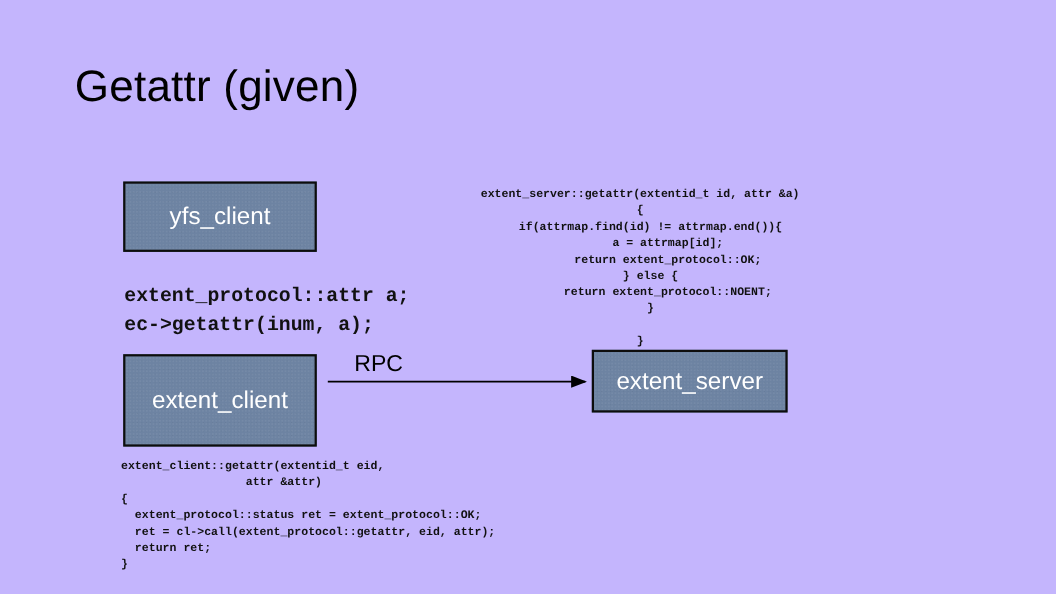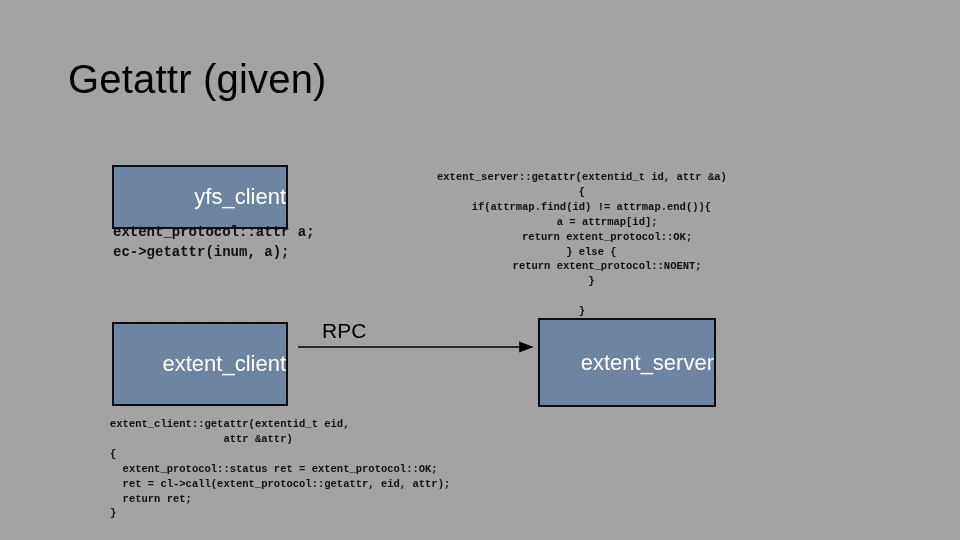--- a/index.html
+++ b/index.html
@@ -8,21 +8,21 @@
     padding: 0;
     background: #ffffff;
   }
   body {
     font-family: "Liberation Sans", sans-serif;
   }
   #slide {
     position: relative;
     width: 960px;
     height: 540px;
-    background: #a3a3a3;
+    background: #c4b5fd;
     overflow: hidden;
     text-decoration: underline;
   }
 
   
   #slide-title {
     position: absolute;
     left: 68px;
     top: 57px;
     font-family: "Liberation Sans", sans-serif;
@@ -39,34 +39,34 @@
     box-sizing: border-box;
     border: 2px solid #0d0d0d;
     background-color: #6d83a2;
     background-image:
       radial-gradient(rgba(255,255,255,0.055) 0.6px, transparent 0.7px),
       radial-gradient(rgba(0,0,0,0.05) 0.6px, transparent 0.7px);
     background-size: 3px 3px, 4px 4px;
     background-position: 0 0, 1px 2px;
     display: flex;
     align-items: center;
-    justify-content: flex-end;
+    justify-content: center;
   }
   .node-label {
     font-family: "Liberation Sans", sans-serif;
     font-size: 22px;
     font-weight: 400;
     color: #ffffff;
     white-space: nowrap;
     line-height: 1;
   }
 
   #box-yfs-client     { left: 112px; top: 165px; width: 176px; height: 64px; }
   #box-extent-client  { left: 112px; top: 322px; width: 176px; height: 84px; }
-  #box-extent-server  { left: 538px; top: 318px; width: 178px; height: 89px; }
+  #box-extent-server  { left: 538px; top: 318px; width: 178px; height: 57px; }
 
   
   #rpc-arrow {
     position: absolute;
     left: 296px;
     top: 334px;
     width: 248px;
     height: 26px;
   }
   #rpc-label {
@@ -84,22 +84,22 @@
   .code-block {
     position: absolute;
     font-family: "Liberation Mono", "DejaVu Sans Mono", monospace;
     font-weight: 700;
     color: #111111;
     white-space: pre;
     line-height: 1.42;
   }
   #code-yfs-client {
     left: 113px;
-    top: 223px;
-    font-size: 14px;
+    top: 258px;
+    font-size: 18px;
   }
   #code-extent-server {
     left: 437px;
     top: 170px;
     font-size: 10.5px;
     text-align: center;
   }
   #code-extent-client {
     left: 110px;
     top: 417px;

